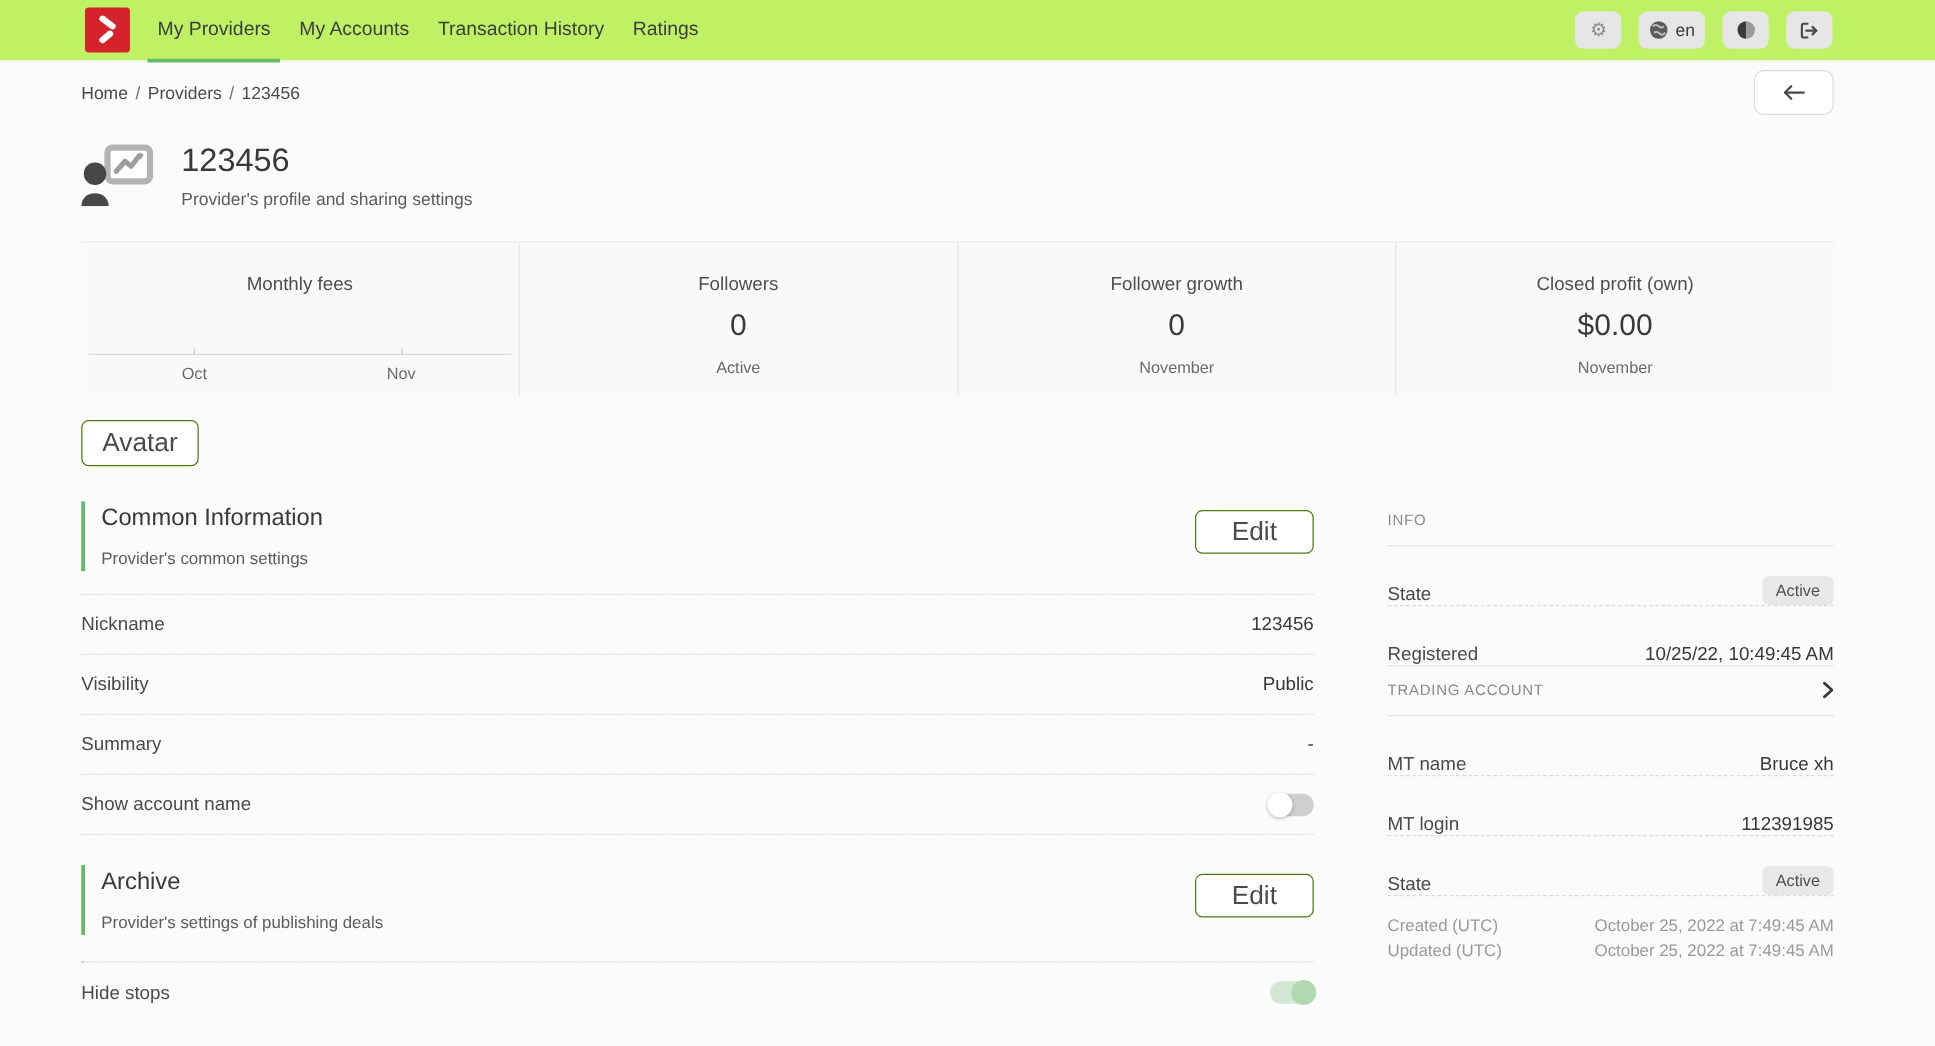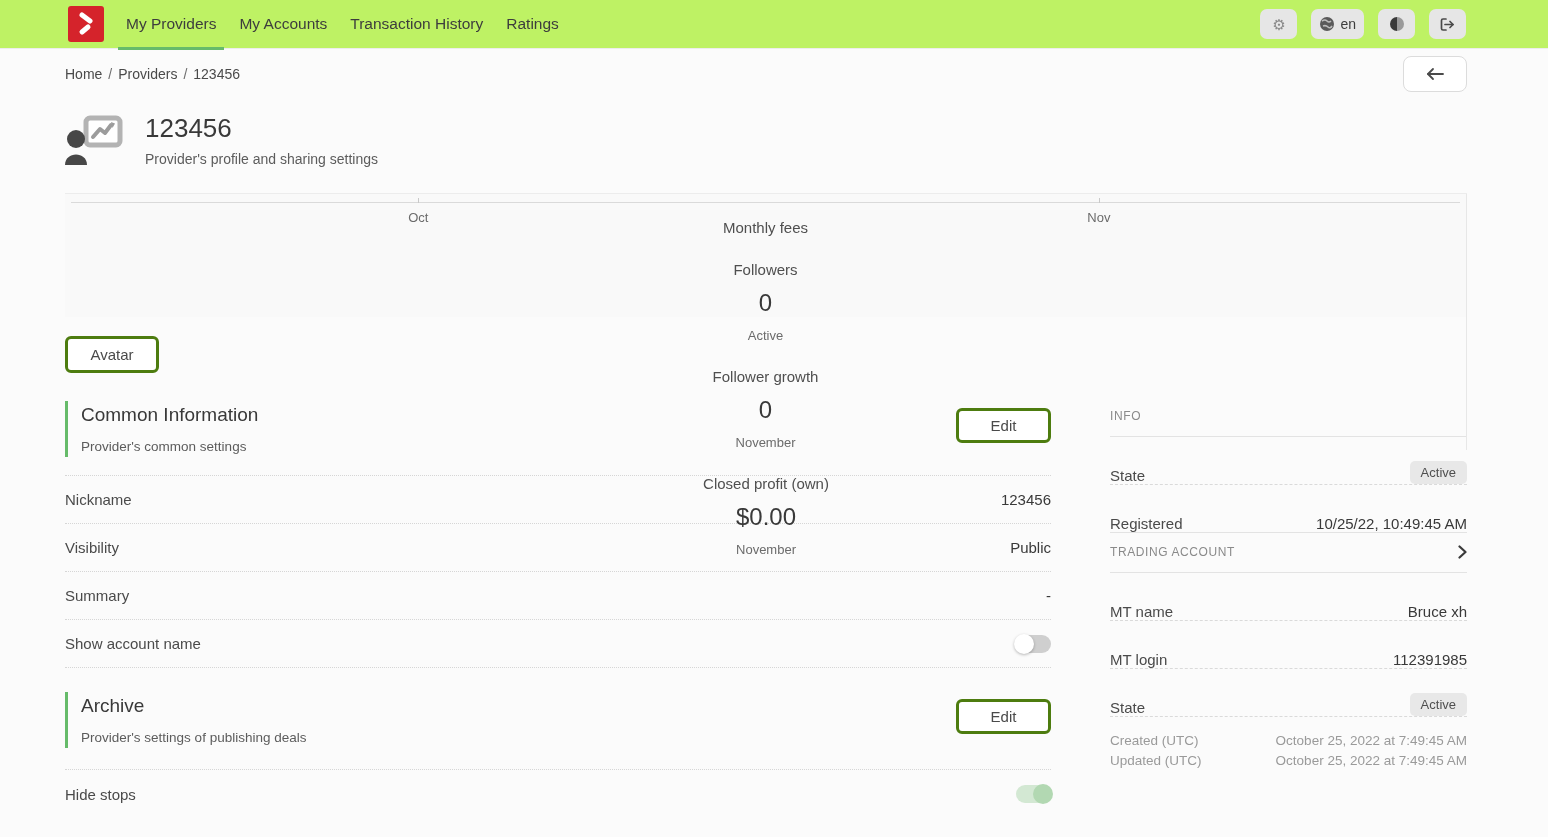--- a/index.html
+++ b/index.html
@@ -47,39 +47,39 @@
     display:flex; align-items:center; justify-content:center; cursor:pointer;
   }
   
   .page-header { display:flex; align-items:center; gap:22px; margin:21px 81px 0 65px; }
   .ph-icon { width:58px; height:50px; flex:none; }
   .ph-title { font-size:26px; font-weight:400; color:#393939; }
   .ph-sub { font-size:14px; color:#5c5c5c; margin-top:7px; }
   
   .stats {
     display:flex; margin:26px 81px 0 65px; height:124px;
-    border-top:1px solid #ececec; background:#f9f9f9;flex-direction:column;
+    border-top:1px solid #ececec; background:#f9f9f9;
   }
   .stat {
     flex:1; position:relative; border-right:1px solid #e7e7e7;
     display:flex; flex-direction:column; align-items:center; padding-top:25px;
   }
   .stat:last-child { border-right:none; }
   .stat-title { font-size:15px; color:#4f4f4f; }
   .stat-value { font-size:24px; color:#393939; margin-top:11px; }
   .stat-caption { font-size:13px; color:#6b6b6b; margin-top:11px; }
   .chart { position:absolute; left:6px; right:6px; bottom:33px; }
   .chart-axis { border-top:1px solid #dadada; position:relative; height:0; }
   .tick { position:absolute; top:-5px; width:1px; height:5px; background:#c9c9c9; }
   .tick-label { position:absolute; top:7px; transform:translateX(-50%); font-size:13px; color:#6b6b6b; }
   
   .actions-row { display:flex; justify-content:space-between; align-items:center; margin:19px 73px 0 65px; }
   .btn-plain {
-    background:#fff; border:3px solid #4d7c0f; border-radius:6px;
-    font-size:15px; color:#4a4a4a; cursor:pointer; font-family:inherit;
+    background:#fff; border:1px solid #4d7c0f; border-radius:6px;
+    font-size:21px; color:#4a4a4a; cursor:pointer; font-family:inherit;
   }
   .avatar-btn { width:94px; height:37px; }
   .annotation { border:3px solid var(--annotation-red,#f20d0d); padding:4px 19px; }
   .archive-btn {
     width:99px; height:41px; background:var(--archive-red,#eb4d3d); color:#fff;
     border:none; border-radius:6px; font-size:15.5px; cursor:pointer; font-family:inherit;
   }
   
   .main { display:flex; margin:28px 81px 0 65px; gap:59px; align-items:flex-start; }
   .col-left { width:986px; flex:none; }

